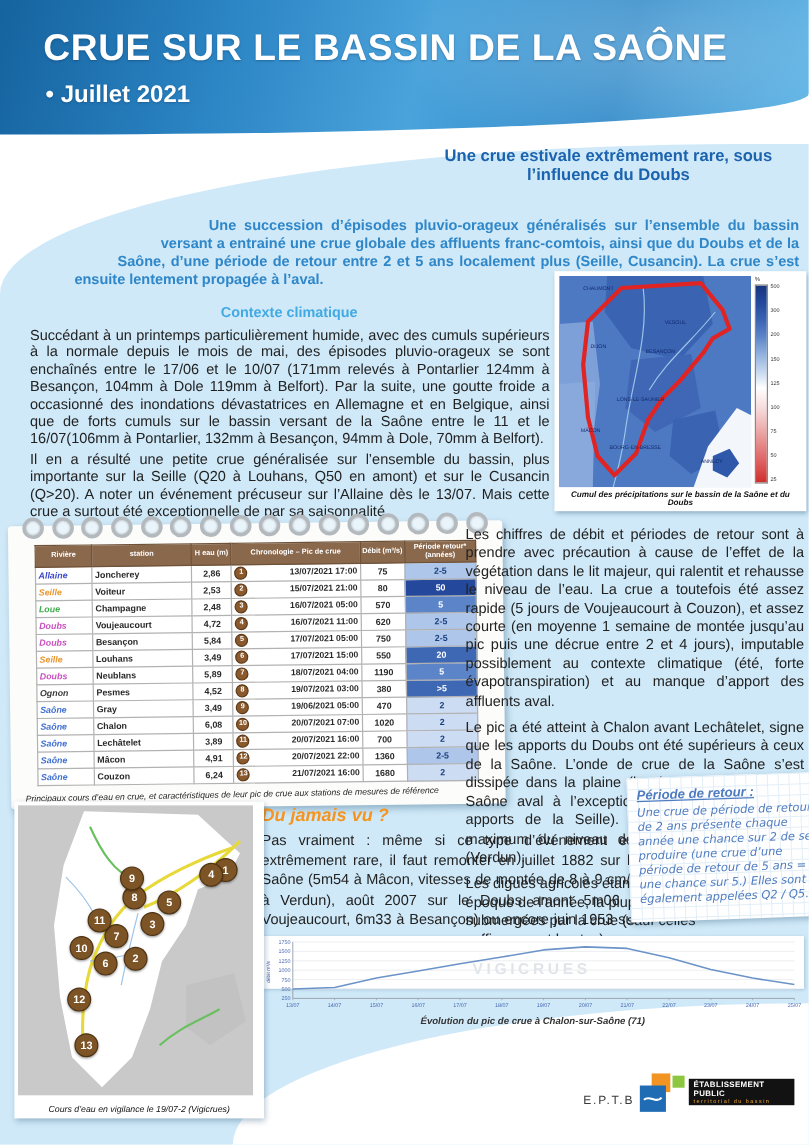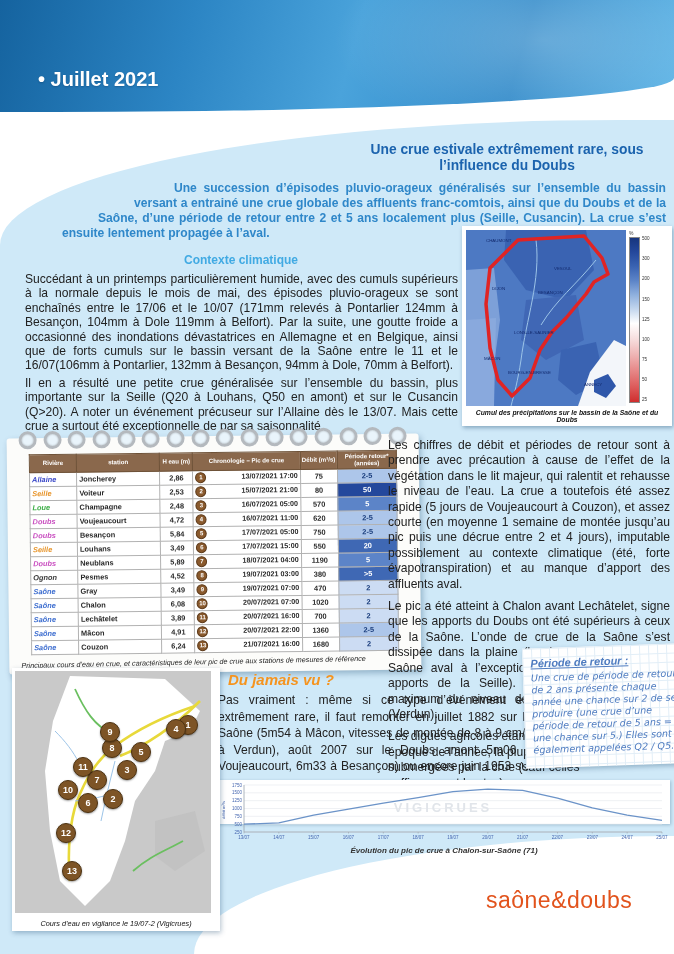--- a/index.html
+++ b/index.html
@@ -14,21 +14,21 @@
   .h-title{position:absolute;left:36px;top:22px;font-size:31px;font-weight:bold;color:#fff;
            letter-spacing:.5px;text-shadow:0 1px 2px rgba(0,40,80,.35);white-space:nowrap;}
   .h-sub{position:absolute;left:38px;top:68px;font-size:20px;font-weight:bold;color:#fff;
          text-shadow:0 1px 2px rgba(0,40,80,.3);}
   
   .bluebody{position:absolute;left:0;top:120px;width:674px;height:834px;background:#cfe9f8;
             border-top-left-radius:620px 125px;}
   .bottomswoosh{position:absolute;right:0;bottom:0;width:480px;height:118px;background:#fff;
             border-top-left-radius:480px 118px;}
   
-  .intro-head{position:absolute;left:346px;top:142px;width:322px;text-align:center;
+  .intro-head{position:absolute;left:346px;top:122px;width:322px;text-align:center;
               font-size:13.8px;font-weight:bold;color:#1b63ae;line-height:15.5px;}
   .intro-par{position:absolute;left:62px;top:181px;width:604px;font-size:12.1px;line-height:15px;
              color:#2f87c9;font-weight:bold;text-align:justify;}
   .fl{float:left;height:15px;}
   .fl.cl{clear:left;}
   .fr{float:right;clear:right;height:16px;}
   
   .ctx-head{position:absolute;left:25px;top:253px;width:432px;text-align:center;
             font-size:12px;font-weight:bold;color:#41aae3;}
   .ctx-col{position:absolute;left:25px;top:272px;width:433px;font-size:12.1px;line-height:14.4px;
@@ -78,21 +78,21 @@
   .note-title{font-size:11px;font-style:italic;font-weight:bold;color:#4f7cc0;text-decoration:underline;margin-bottom:3px;}
   .note-body{font-size:9.6px;font-style:italic;color:#4f7cc0;line-height:12px;font-family:"DejaVu Sans",sans-serif;}
   
   .vigmap{position:absolute;left:12px;top:668px;width:202px;background:#fff;padding:3px;
           box-shadow:1px 2px 5px rgba(0,50,90,.3);z-index:4;}
   .vig-cap{margin-top:2px;text-align:center;font-size:7.3px;font-weight:normal;font-style:italic;color:#111;}
   .vbadge{position:absolute;width:18px;height:18px;border-radius:50%;background:#7d5426;border:1px solid #4e3312;
           color:#fff;font-size:9px;font-weight:bold;text-align:center;line-height:18px;
           box-shadow:0 1px 2px rgba(0,0,0,.4);}
   
-  .jam-head{position:absolute;left:228px;top:671px;font-size:15px;font-weight:bold;font-style:italic;color:#f5941f;}
+  .jam-head{position:absolute;left:218px;top:671px;font-size:15px;font-weight:bold;font-style:italic;color:#f5941f;}
   .jam-par{position:absolute;left:218px;top:692px;width:314px;font-size:12.1px;line-height:16.6px;
            text-align:justify;color:#222;}
   
   .chartbox{position:absolute;left:218px;top:780px;width:452px;height:44px;background:#fff;
             box-shadow:1px 1px 3px rgba(0,50,90,.25);}
   .chart-cap{position:absolute;left:218px;top:846px;width:452px;text-align:center;
              font-size:8px;font-weight:bold;font-style:italic;color:#333;}
   
   .footpar{position:absolute;left:218px;top:858px;width:454px;font-size:12.1px;line-height:16px;
            text-align:justify;color:#222;}
@@ -103,20 +103,21 @@
   .logo-label .l1{font-size:6.6px;font-weight:bold;letter-spacing:.3px;}
   .logo-label .l2{font-size:4.6px;color:#f0a030;letter-spacing:1.2px;}
   .brand{font-size:23px;color:#e2531c;letter-spacing:.5px;margin-top:-6px;}
 </style>
 </head>
 <body>
 
 <div class="page">
 
   <div class="header">
+    <div class="h-title">CRUE SUR LE BASSIN DE LA SAÔNE</div>
     <div class="h-sub">• Juillet 2021</div>
   </div>
   <div class="bluebody"></div>
   <div class="bottomswoosh"></div>
 
   <div class="intro-head">
     <div>Une crue estivale extrêmement rare, sous</div>
     <div>l’influence du Doubs</div>
   </div>
   <div class="intro-par">
@@ -270,21 +271,21 @@
             <td class="">Pesmes</td>
             <td class="num">4,52</td>
             <td class="chrono"><span class="badge">8</span><span class="picdate">19/07/2021 03:00</span></td>
             <td class="num">380</td>
             <td class="per" style="background: rgb(63, 104, 180); color: rgb(255, 255, 255);">&gt;5</td>
           </tr>
           <tr>
             <td class="riv" style="color: rgb(63, 111, 208);">Saône</td>
             <td class="">Gray</td>
             <td class="num">3,49</td>
-            <td class="chrono"><span class="badge">9</span><span class="picdate">19/07/2021 07:00</span></td>
+            <td class="chrono"><span class="badge">9</span><span class="picdate">19/06/2021 05:00</span></td>
             <td class="num">470</td>
             <td class="per" style="background: rgb(204, 220, 243); color: rgb(28, 63, 126);">2</td>
           </tr>
           <tr>
             <td class="riv" style="color: rgb(63, 111, 208);">Saône</td>
             <td class="">Chalon</td>
             <td class="num">6,08</td>
             <td class="chrono"><span class="badge">10</span><span class="picdate">20/07/2021 07:00</span></td>
             <td class="num">1020</td>
             <td class="per" style="background: rgb(204, 220, 243); color: rgb(28, 63, 126);">2</td>
@@ -417,16 +418,28 @@
   <div class="footpar">
     <span class="fr" style="width:0"></span>
     <span class="fr" style="width:150px"></span>
     <span class="fr" style="width:198px"></span>
     <span class="fr" style="width:255px"></span>
     <span class="fr" style="width:288px"></span>
     <span class="fr" style="width:372px"></span>
   </div>
 
   <div class="logo">
-    <div class="brand">saône&amp;doubs</div>
+    <div class="logo-top">
+      <span class="eptb">E.P.T.B</span>
+      <svg width="42" height="36" viewBox="0 0 42 36">
+        <rect x="11" y="0" width="17" height="17" fill="#f29422"></rect>
+        <rect x="30" y="2" width="11" height="11" fill="#8dc63f"></rect>
+        <rect x="0" y="11" width="24" height="24" fill="#1f6cb5"></rect>
+        <path d="M4,24 C9,19 15,28 20,22" stroke="#fff" stroke-width="2" fill="none"></path>
+      </svg>
+      <span class="logo-label">
+        <div class="l1">ÉTABLISSEMENT PUBLIC</div>
+        <div class="l2">territorial du bassin</div>
+      </span>
+    </div>
   </div>
 
 </div>
 
 </body></html>

